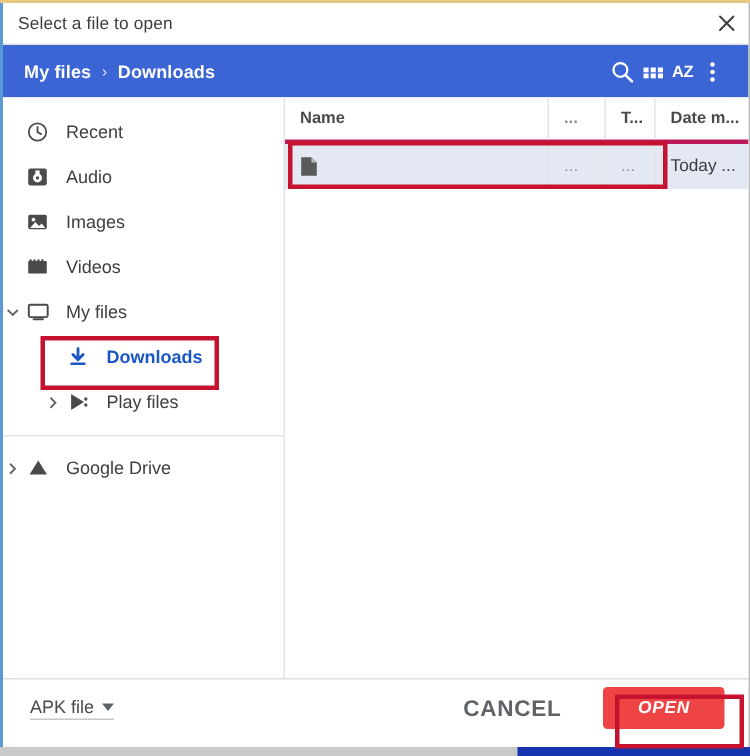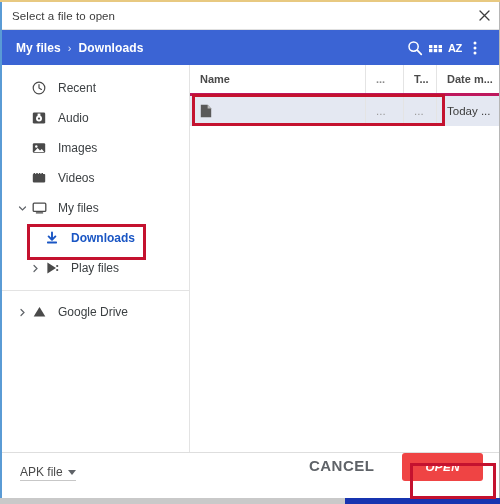--- a/index.html
+++ b/index.html
@@ -138,21 +138,20 @@
     border-right: 1px solid #e3e3e3;
     box-sizing: border-box;
     padding-top: 8px;
     position: relative;
     background: #ffffff;
   }
   .nav-item {
     display: flex;
     align-items: center;
     height: 30px;
-    padding-left: 14px;
     font-size: 12px;
     color: #3c4043;
     cursor: pointer;
     position: relative;
     box-sizing: border-box;
   }
   .nav-item .twisty {
     width: 13px;
     display: inline-flex;
     align-items: center;
@@ -238,22 +237,22 @@
   }
   #hl-file-row     { left: 192px; top: 94px;  width: 253px; height: 32px; }
   #hl-downloads    { left: 27px;  top: 224px; width: 119px; height: 36px; }
   #hl-open-button  { left: 410px; top: 463px; width: 86px;  height: 36px; }
 
   
   #footer {
     height: 45px;
     border-top: 1px solid #dedede;
     display: flex;
-    align-items: flex-end;
-    padding: 0 16px 16px 18px;
+    align-items: center;
+    padding: 0 16px 6px 18px;
     box-sizing: border-box;
     background: #ffffff;
   }
   #file-type-select {
     font-size: 12px;
     color: #4a4a4a;
     cursor: pointer;
     display: flex;
     align-items: center;
     gap: 5px;

